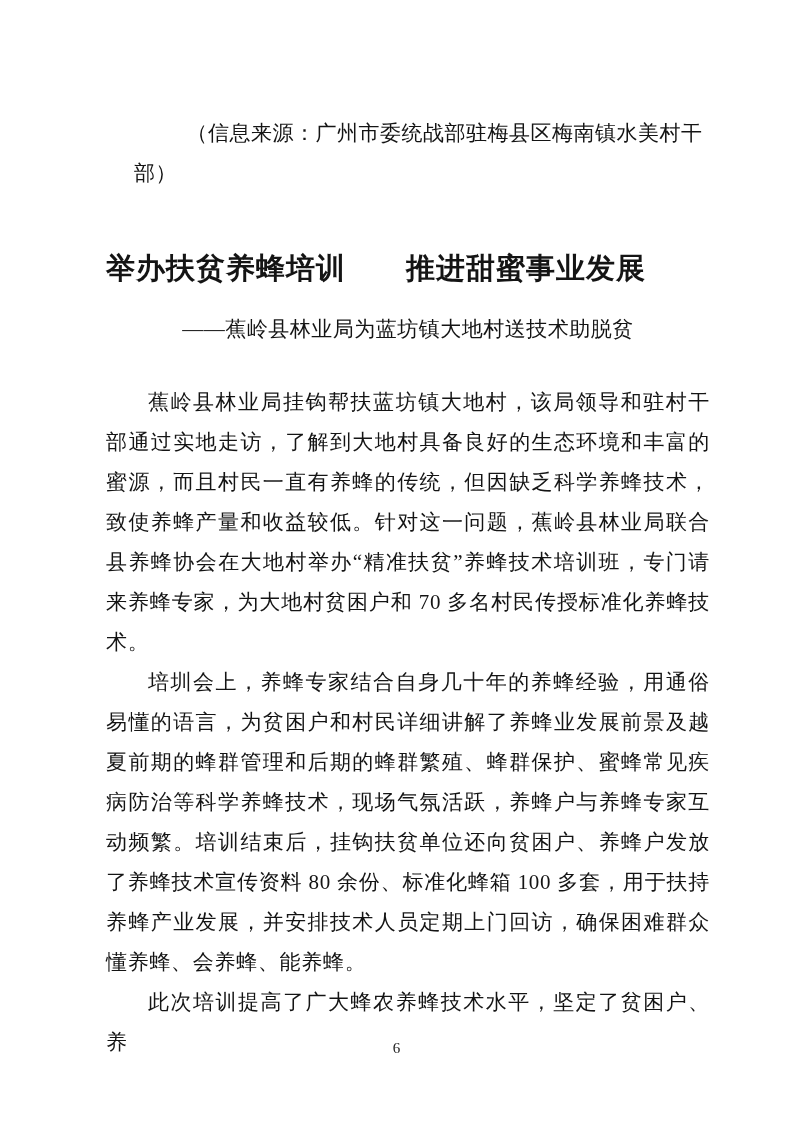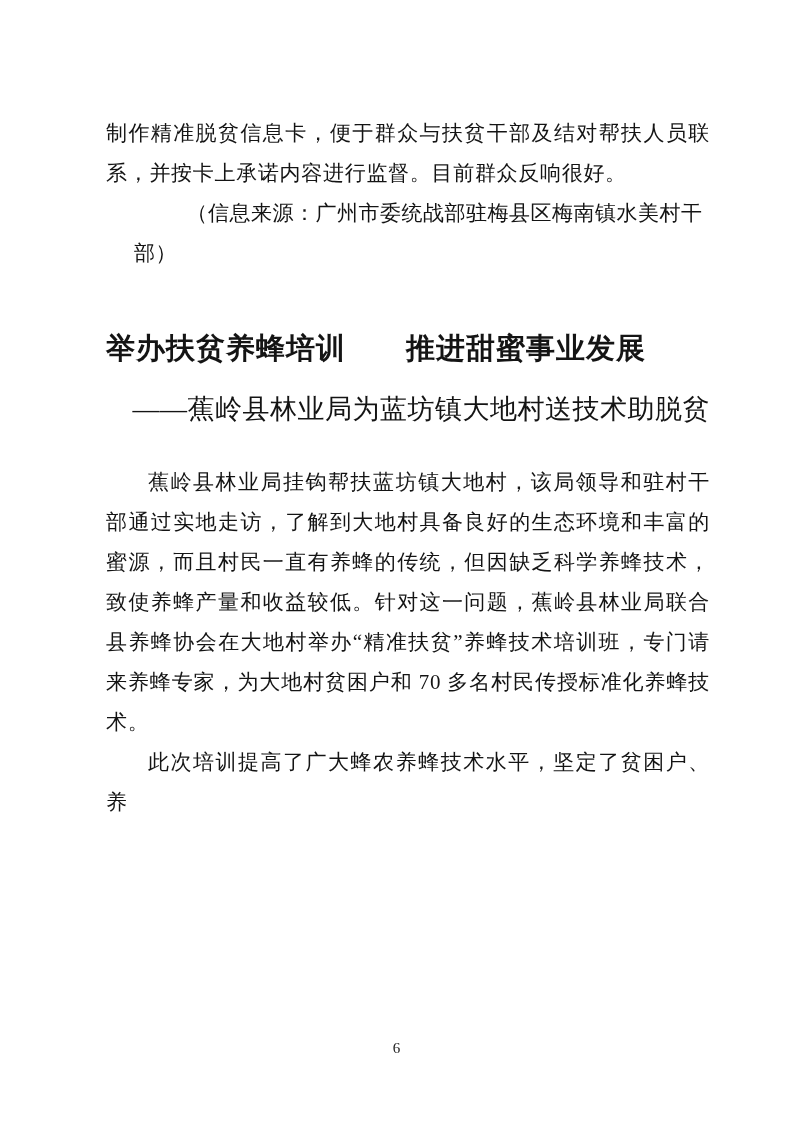--- a/index.html
+++ b/index.html
@@ -41,23 +41,23 @@
   .article-title {
     margin-top: 53px;
     font-size: 29px;
     line-height: 44px;
     font-weight: bold;
     text-align: left;
     letter-spacing: 1px;
   }
   .article-subtitle {
     margin-top: 10px;
-    font-size: 27px;
+    font-size: 21px;
     line-height: 40px;
-    text-align: right;
+    text-align: center;
     letter-spacing: 0.5px;
   }
   .article-body {
     margin-top: 33px;
   }
   .article-body p {
     text-indent: 2em;
   }
   .page-number {
     position: absolute;
@@ -70,29 +70,29 @@
     color: #222222;
     font-family: "Liberation Serif", "DejaVu Serif", serif;
   }
 </style>
 </head>
 <body>
 
 <div class="page">
   <div class="content">
 
-    <p class="body-text">制作精准脱贫信息卡，便于群众与扶贫干部及结对帮扶人员联系，并按卡上承诺内容进行监督。目前群众反响很好。</p>
 
     <p class="source-line">（信息来源：广州市委统战部驻梅县区梅南镇水美村干部）</p>
 
     <h1 class="article-title">举办扶贫养蜂培训　　推进甜蜜事业发展</h1>
 
     <p class="article-subtitle">——蕉岭县林业局为蓝坊镇大地村送技术助脱贫</p>
 
     <div class="article-body body-text">
       <p>蕉岭县林业局挂钩帮扶蓝坊镇大地村，该局领导和驻村干部通过实地走访，了解到大地村具备良好的生态环境和丰富的蜜源，而且村民一直有养蜂的传统，但因缺乏科学养蜂技术，致使养蜂产量和收益较低。针对这一问题，蕉岭县林业局联合县养蜂协会在大地村举办“精准扶贫”养蜂技术培训班，专门请来养蜂专家，为大地村贫困户和 70 多名村民传授标准化养蜂技术。</p>
+      <p>培圳会上，养蜂专家结合自身几十年的养蜂经验，用通俗易懂的语言，为贫困户和村民详细讲解了养蜂业发展前景及越夏前期的蜂群管理和后期的蜂群繁殖、蜂群保护、蜜蜂常见疾病防治等科学养蜂技术，现场气氛活跃，养蜂户与养蜂专家互动频繁。培训结束后，挂钩扶贫单位还向贫困户、养蜂户发放了养蜂技术宣传资料 80 余份、标准化蜂箱 100 多套，用于扶持养蜂产业发展，并安排技术人员定期上门回访，确保困难群众懂养蜂、会养蜂、能养蜂。</p>
       <p>此次培训提高了广大蜂农养蜂技术水平，坚定了贫困户、养</p>
     </div>
 
   </div>
 
   <div class="page-number">6</div>
 </div>
 
 </body></html>

